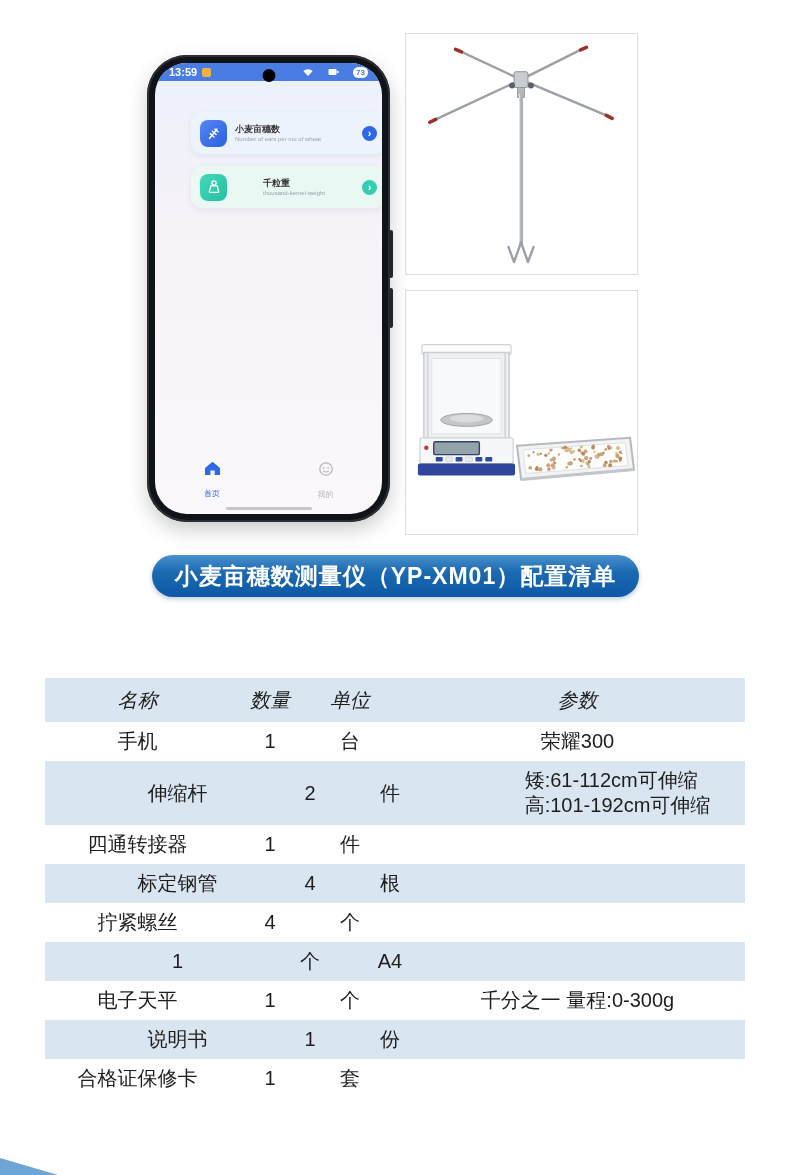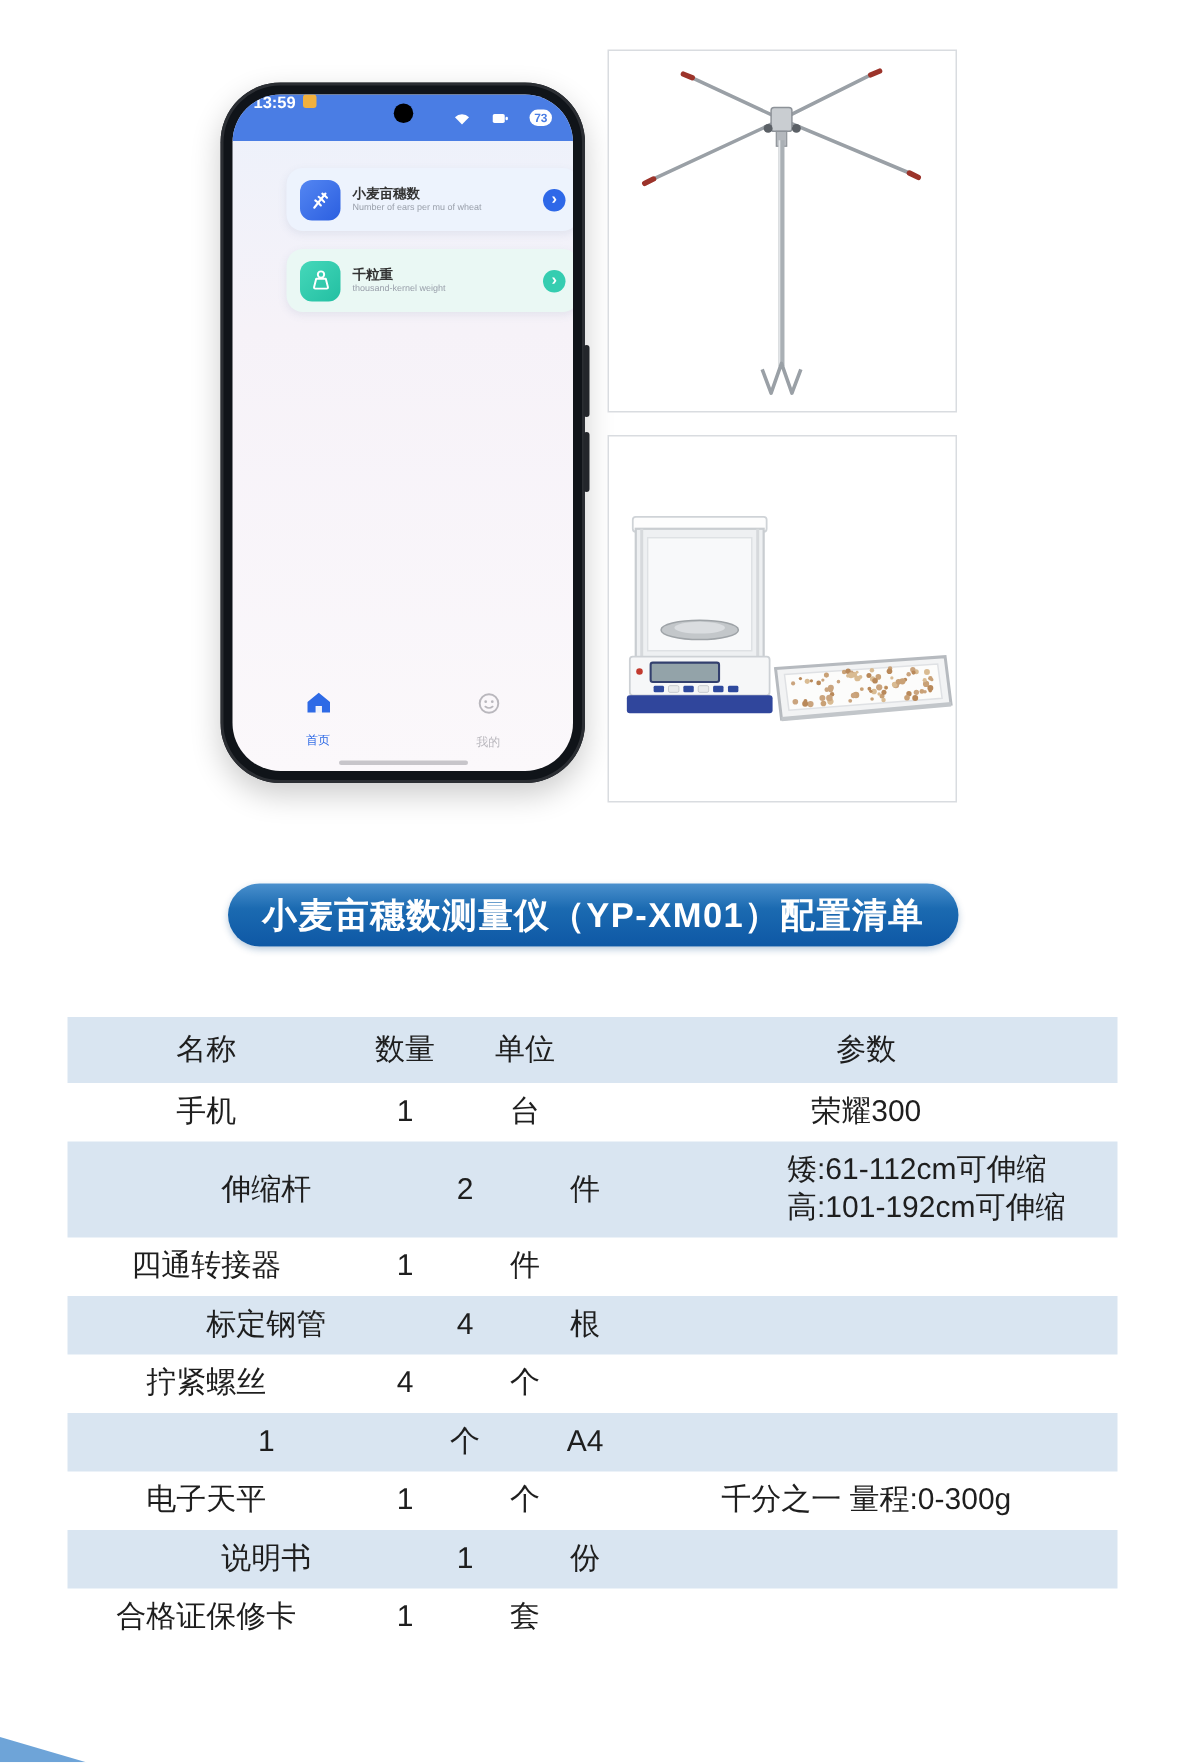--- a/index.html
+++ b/index.html
@@ -7,33 +7,33 @@
           font-family:"Liberation Sans","DejaVu Sans",sans-serif;}
 
   
   .phone{position:absolute;left:147px;top:55px;width:243px;height:467px;background:#101419;
          border-radius:40px;box-shadow:0 8px 20px rgba(0,0,0,.20), inset 0 0 0 2px #2b2e33;}
   .side-btn{position:absolute;right:-3px;width:4px;background:#23262b;border-radius:2px;}
   .vol-btn{top:175px;height:48px;}
   .pwr-btn{top:233px;height:40px;}
   .screen{position:absolute;left:8px;top:8px;right:8px;bottom:8px;border-radius:32px;overflow:hidden;
           background:linear-gradient(180deg,#ecf1fb 0%,#f6f2f8 35%,#fbf8fb 100%);}
-  .statusbar{height:31px;background:#4a7de4;display:flex;color:#fff;
+  .statusbar{height:18px;background:#4a7de4;display:flex;align-items:center;color:#fff;
              font-size:11px;font-weight:bold;padding:0 14px;position:relative;}
   .sb-badge{width:9px;height:9px;border-radius:2px;background:#f2b13e;margin-left:5px;}
   .punch{position:absolute;left:50%;top:6px;transform:translateX(-50%);width:13px;height:13px;
          background:#000;border-radius:50%;}
   .sb-right{margin-left:auto;display:flex;align-items:center;gap:14px;}
   .batt-pill{background:#ffffff;color:#4a7de4;font-size:8px;font-weight:bold;border-radius:6px;
              padding:0 3px;height:11px;line-height:11px;}
   .app-card{position:absolute;left:36px;width:195px;height:42px;border-radius:11px;display:flex;
             align-items:center;padding:0 9px;box-sizing:border-box;
             box-shadow:0 2px 6px rgba(100,120,160,.12);}
   .card-wheat{top:49px;background:#edf3fd;}
-  .card-weight{top:103px;background:#eaf8f4;}
+  .card-weight{top:103px;background:#eaf8f4;gap:28px;}
   .app-icon{width:27px;height:27px;border-radius:8px;flex:none;display:flex;align-items:center;justify-content:center;}
   .ic-blue{background:linear-gradient(135deg,#5486f2,#2b5fe0);}
   .ic-teal{background:linear-gradient(135deg,#45d8ba,#23bfa2);}
   .app-texts{margin-left:8px;min-width:0;}
   .app-title{font-size:9px;font-weight:bold;color:#333;line-height:12px;}
   .app-sub{font-size:6px;color:#9aa0ab;line-height:8px;white-space:nowrap;}
   .go-circle{margin-left:auto;width:15px;height:15px;border-radius:50%;color:#fff;font-size:11px;
              line-height:14px;text-align:center;font-weight:bold;}
   .go-blue{background:#2e68e8;} .go-teal{background:#35cdb0;}
   .navbar{position:absolute;left:0;right:0;bottom:13px;height:42px;display:flex;
@@ -43,29 +43,29 @@
   .home-bar{position:absolute;left:50%;bottom:4px;transform:translateX(-50%);width:86px;height:3px;
             border-radius:2px;background:#c7c5ca;}
 
   
   .pbox{position:absolute;left:405px;width:233px;background:#fff;border:1px solid #d9dce0;box-sizing:border-box;}
   .pbox-pole{top:33px;height:242px;}
   .pbox-scale{top:290px;height:245px;}
   .pbox svg{display:block;width:100%;height:100%;}
 
   
-  .banner{position:absolute;left:152px;top:589px;width:487px;height:42px;border-radius:21px;
+  .banner{position:absolute;left:152px;top:555px;width:487px;height:42px;border-radius:21px;
           background:linear-gradient(180deg,#4a90cd 0%,#1b6ab1 40%,#0e58a5 100%);
           display:flex;align-items:center;justify-content:center;color:#fff;font-size:23px;
           font-weight:bold;letter-spacing:1px;box-shadow:0 2px 5px rgba(20,80,140,.3);}
 
   
   .spec-table{position:absolute;left:45px;top:678px;width:700px;font-size:20px;color:#1e1e1e;}
   .t-row{display:grid;grid-template-columns:185px 80px 80px 375px;align-items:center;}
-  .t-head{background:#d9e5f1;min-height:44px;}
+  .t-head{background:#d9e5f1;min-height:44px;font-style:italic;}
   .t-row.alt{background:#d9e5f1;padding-left:40px;}
   .cell{text-align:center;padding:7px 0;line-height:25px;}
   .param-left{display:inline-block;text-align:left;}
 
   
   .corner-wedge{position:absolute;left:0;bottom:0;width:58px;height:17px;background:#5e9ad4;
                 clip-path:polygon(0 0,0 100%,100% 100%);opacity:.9;}
 </style>
 </head>
 <body>

